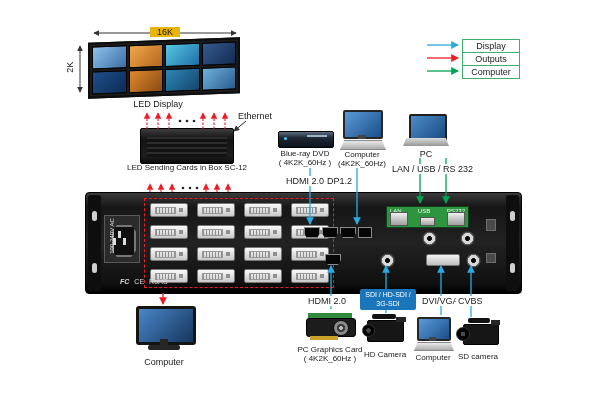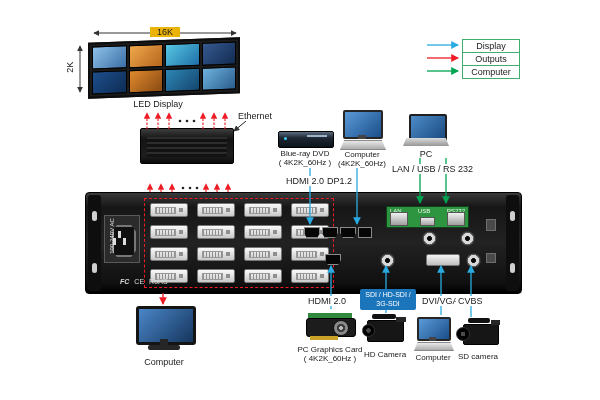--- a/index.html
+++ b/index.html
@@ -127,20 +127,21 @@
     <div class="cell c8"></div>
   </div>
   <div class="lbl" style="left:150px;top:27px;width:30px;background:#eab308;z-index:6">16K</div>
   <div class="lbl" style="left:58px;top:62px;width:24px;transform:rotate(-90deg)">2K</div>
   <div class="lbl" style="left:118px;top:99px;width:80px">LED  Display</div>
   <div class="lbl whitebg" style="left:236px;top:111px">Ethernet</div>
 
   <div class="sendbox">
     <div class="vents"></div>
   </div>
+  <div class="lbl sm" style="left:112px;top:163px;width:150px">LED Sending Cards in Box SC-12</div>
 
   <div class="bluray">
     <div class="tray"></div>
     <div class="led"></div>
   </div>
   <div class="lbl sm" style="left:276px;top:149px;width:58px">Blue-ray DVD</div>
   <div class="lbl sm" style="left:276px;top:158px;width:58px">( 4K2K_60Hz )</div>
 
   <div class="pcmon" style="position:absolute;left:340px;top:110px;width:44px;height:40px">
     <div class="screen" style="left:3px;top:0;width:36px;height:25px"></div>

